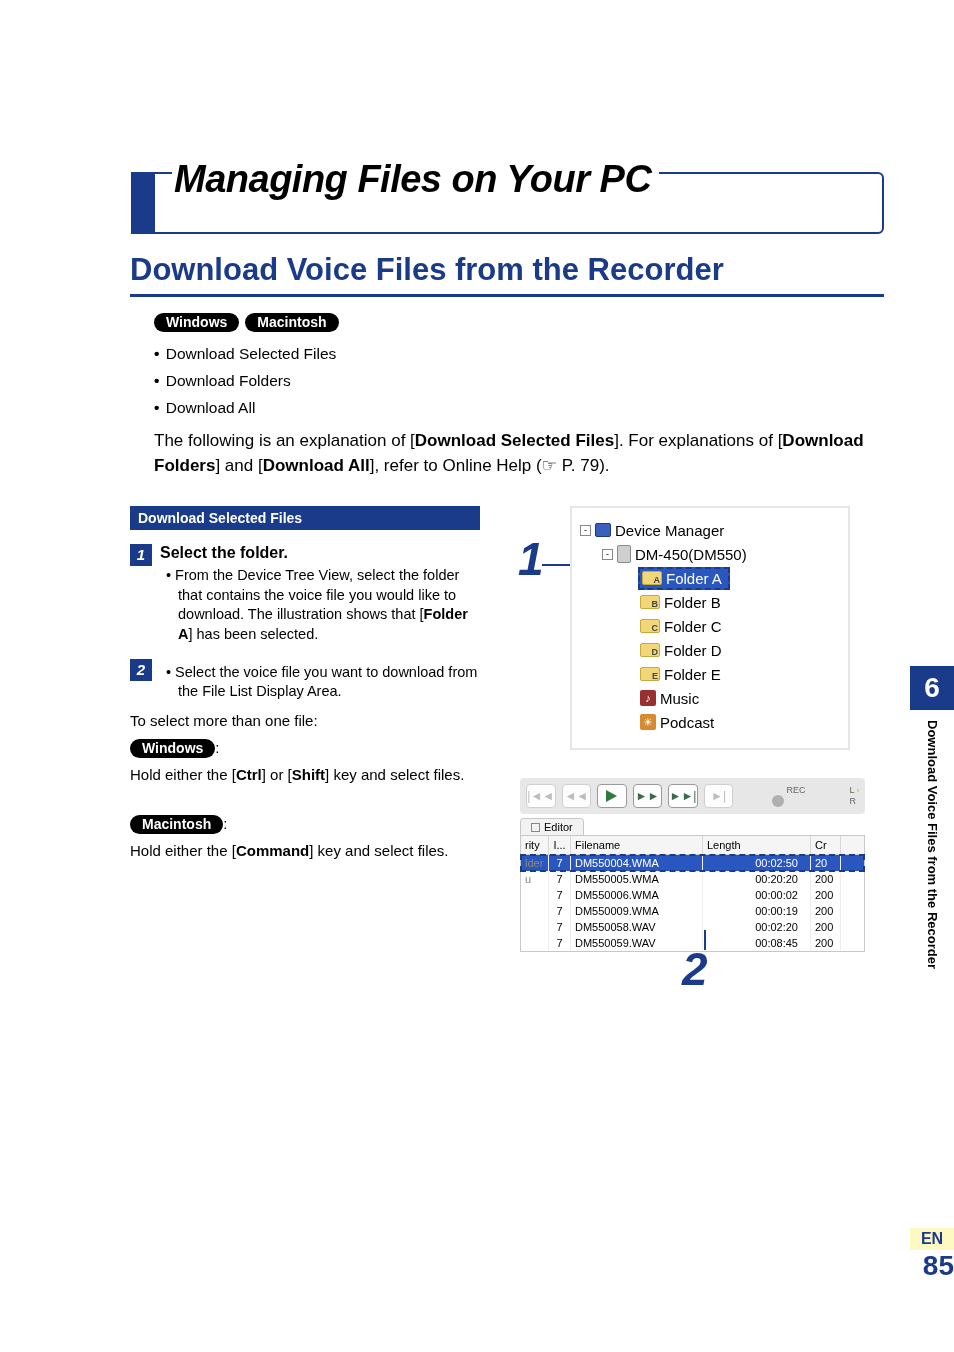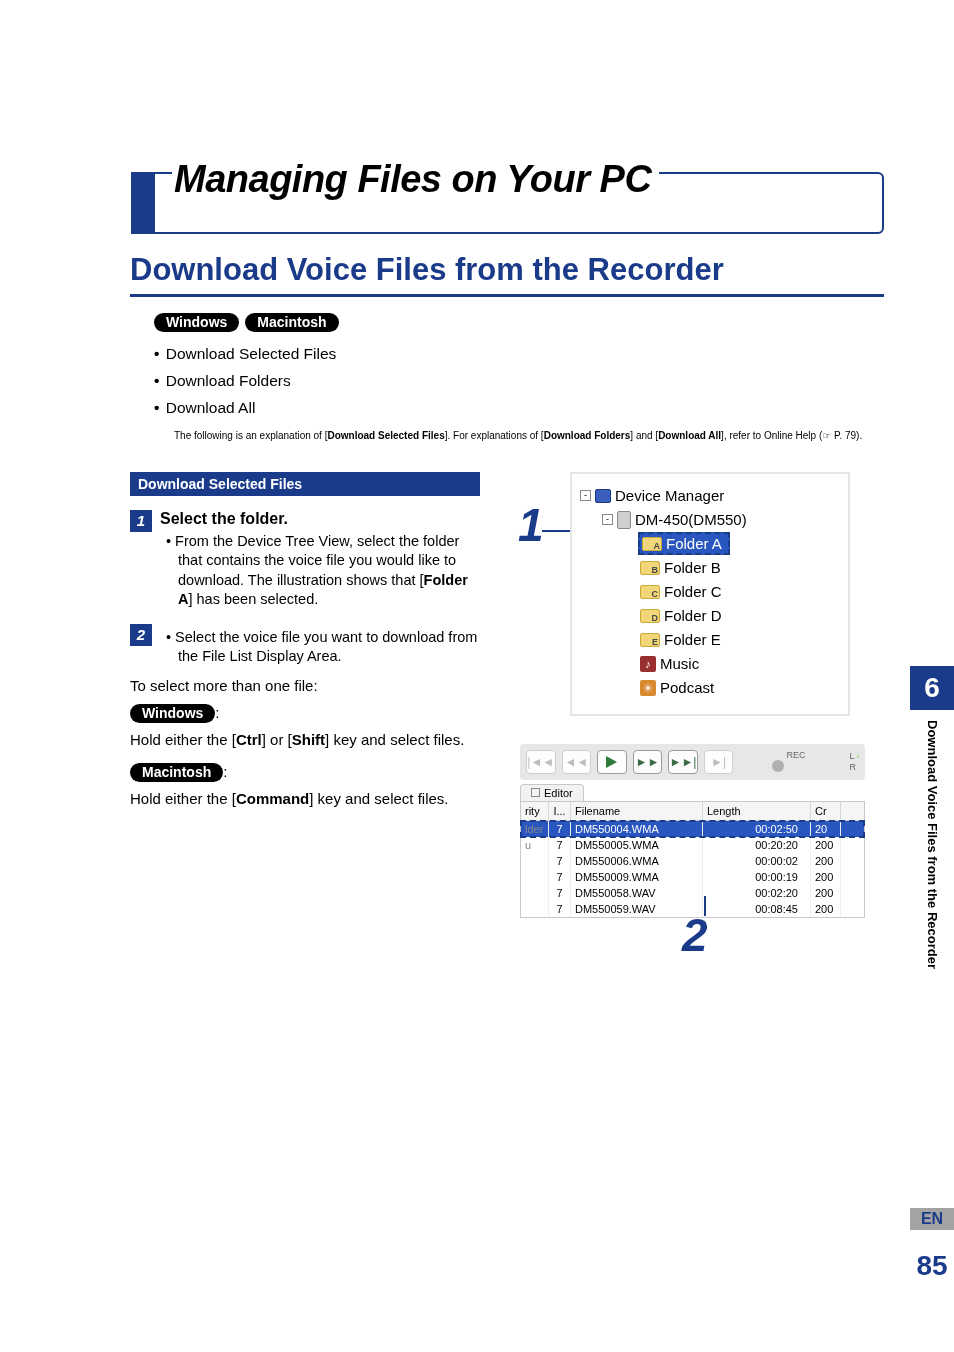--- a/index.html
+++ b/index.html
@@ -80,22 +80,22 @@
     list-style: none;
     font-size: 15.5px;
     line-height: 1.75;
   }
   .bullets li::before {
     content: "• ";
     font-weight: bold;
     margin-right: 2px;
   }
   .explain {
-    margin: 4px 0 0 44px;
-    font-size: 10px;
+    margin: 4px 0 0 24px;
+    font-size: 17px;
     line-height: 1.45;
   }
   .two-col {
     display: flex;
     margin-top: 28px;
     gap: 20px;
   }
   .left-col { width: 350px; }
   .right-col { width: 380px; position: relative; }
   .blue-bar {
@@ -309,25 +309,25 @@
     margin: 10px auto 0 auto;
     height: 320px;
   }
   .footer {
     position: absolute;
     right: 0; bottom: 70px;
     width: 44px;
     text-align: center;
   }
   .en-box {
-    background: #a3a3a3; color: #1a3b8a; font-weight: bold;
+    background: #fef9c3; color: #1a3b8a; font-weight: bold;
     font-size: 16px; padding: 2px 0;
   }
   .page-num {
-    color: #1a3b8a; font-weight: bold; font-size: 28px; margin-top: 20px;
+    color: #1a3b8a; font-weight: bold; font-size: 28px; margin-top: 0; text-align: right;
   }
 </style>
 </head>
 <body>
 
 <div class="page">
   <div class="blue-accent-left"></div>
 
   <div class="title-bar">
     <div class="outline"></div>
@@ -376,21 +376,21 @@
 
       <div class="more-than-one">To select more than one file:</div>
 
       <div class="inline-badge-row">
         <span class="inline-badge">Windows</span><span class="after-colon">:</span>
       </div>
       <div class="hold-text">
         <span>Hold either the [</span><b>Ctrl</b><span>] or [</span><b>Shift</b><span>] key and select files.</span>
       </div>
 
-      <div class="inline-badge-row" style="margin-top:12px;">
+      <div class="inline-badge-row" style="margin-top:30px;">
         <span class="inline-badge">Macintosh</span><span class="after-colon">:</span>
       </div>
       <div class="hold-text">
         <span>Hold either the [</span><b>Command</b><span>] key and select files.</span>
       </div>
     </div>
 
     <div class="right-col">
       <div class="callout-1">1</div>
       <div class="callout-1-line"></div>

